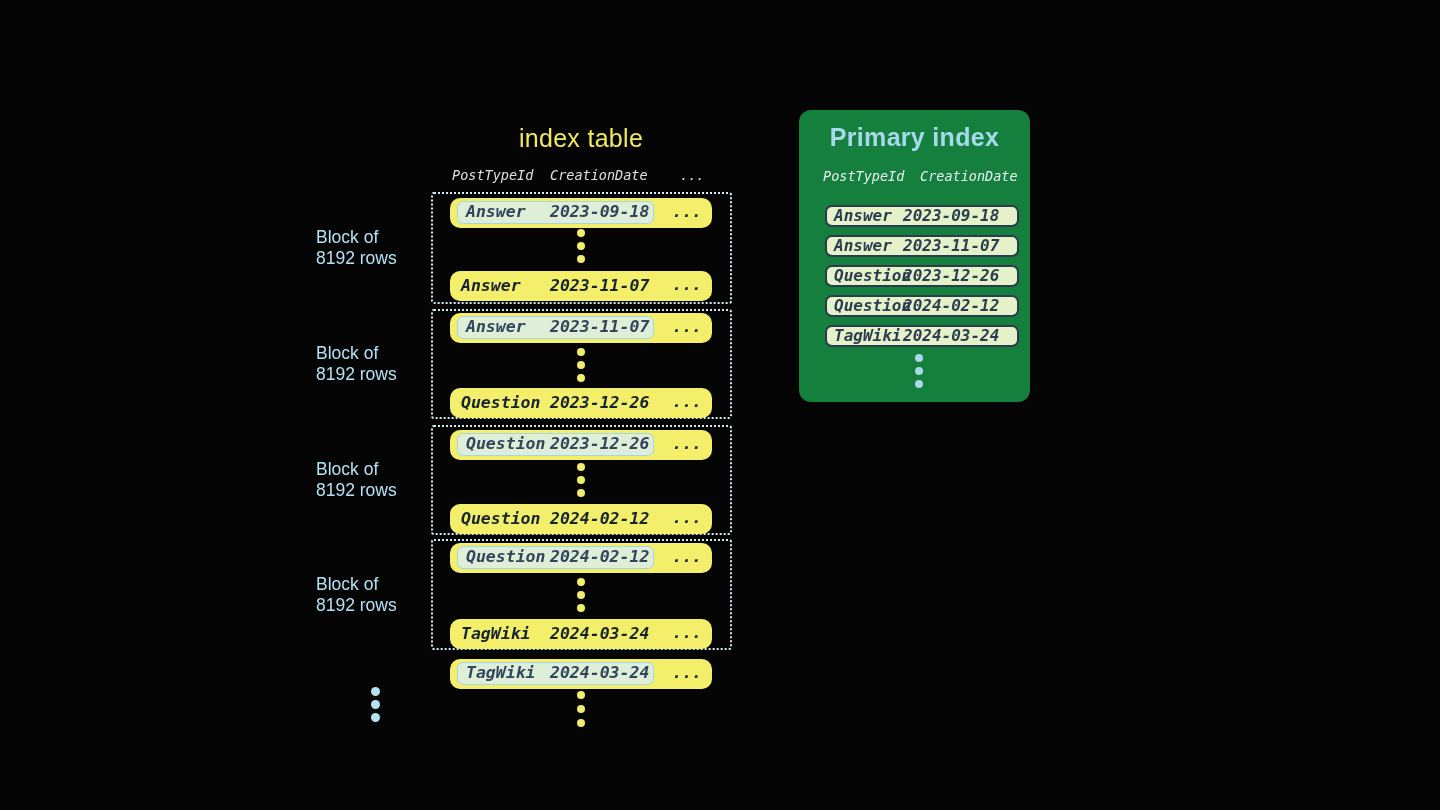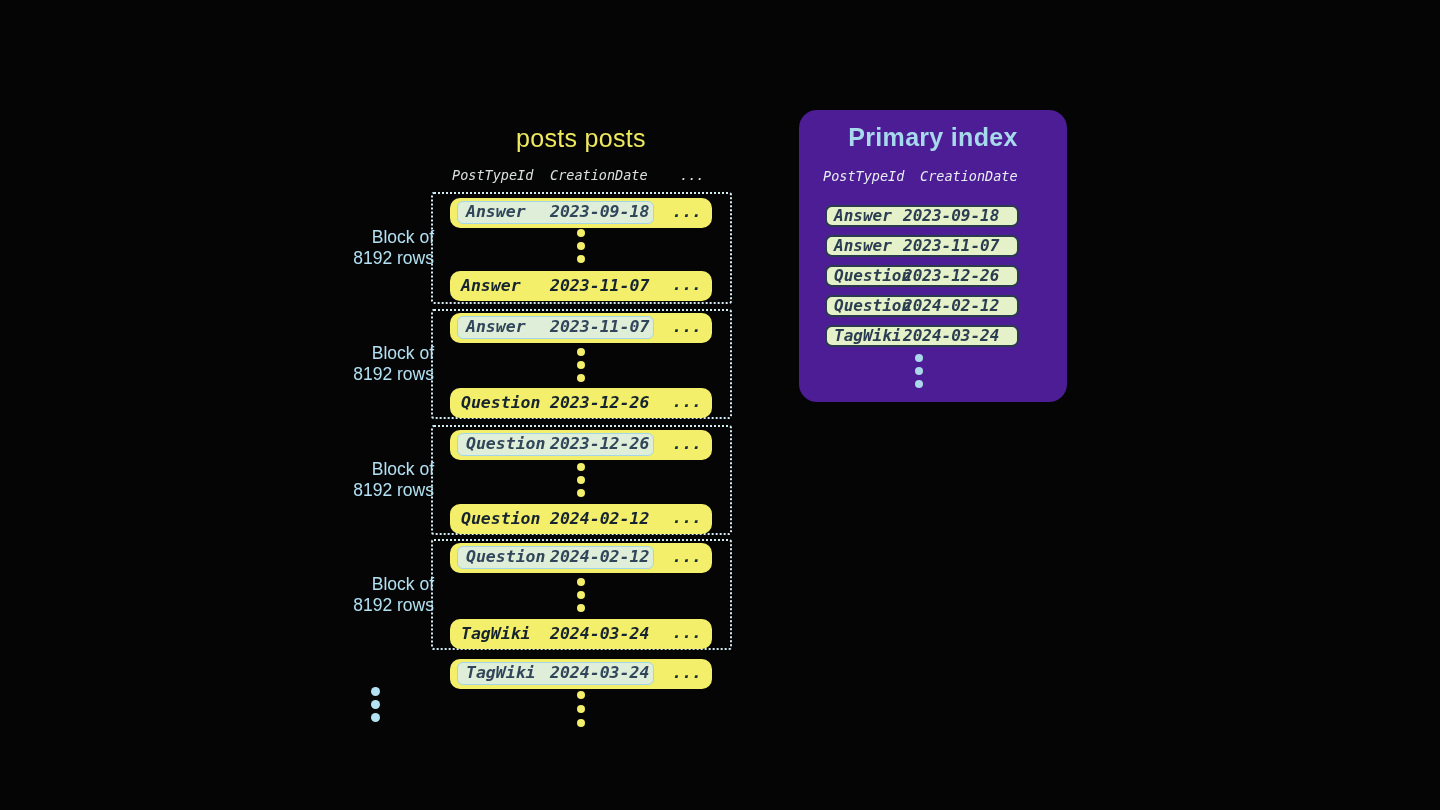--- a/index.html
+++ b/index.html
@@ -15,21 +15,21 @@
   .pheaders .h-type{position:absolute;left:2px;}
   .pheaders .h-date{position:absolute;left:100px;}
   .pheaders .h-ell{position:absolute;left:230px;}
 
   
   .block{position:absolute;left:431px;width:301px;border:2px dotted #d3ebf3;
          border-radius:3px;box-sizing:border-box;}
 
   
   .blabel{position:absolute;left:316px;width:118px;display:flex;flex-direction:column;
-          justify-content:center;align-items:flex-end;text-align:center;
+          justify-content:center;align-items:flex-start;text-align:center;
           color:#b3e1f2;font-size:17.5px;line-height:21px;}
 
   
   .yrow{position:absolute;left:450px;width:262px;height:30px;background:#f3ef6b;
         border-radius:10px;font-weight:bold;font-size:16.5px;color:#16242f;}
   .yrow .c-type{position:absolute;left:11px;line-height:30px;}
   .yrow .c-date{position:absolute;left:100px;line-height:30px;}
   .yrow .c-ell{position:absolute;left:222px;line-height:28px;color:#1d2c3a;}
   .hl{position:absolute;left:7px;top:3px;width:197px;height:23px;box-sizing:border-box;
       background:#dfeed8;border:1.5px solid #a3d6e8;border-radius:6px;color:#31465b;}
@@ -37,40 +37,40 @@
   .hl .c-date{position:absolute;left:92px;line-height:20px;}
 
   
   .dots{position:absolute;display:flex;flex-direction:column;align-items:center;}
   .dots i{display:block;width:8px;height:8px;border-radius:50%;}
   .dots.yellow i{background:#f3ef6b;margin-bottom:5px;}
   .dots.blue i{background:#b5e2f2;width:9px;height:9px;margin-bottom:4px;}
   .dots.panelblue i{background:#a9d8ea;margin-bottom:5px;}
 
   
-  .panel{position:absolute;left:799px;top:110px;width:268px;height:292px;
-         background:#4c1d95;border-radius:18px;}
+  .panel{position:absolute;left:799px;top:110px;width:231px;height:292px;
+         background:#15803d;border-radius:12px;}
   .panel-title{position:absolute;left:0;top:13px;width:100%;text-align:center;
                font-size:25px;font-weight:600;color:#a7d9ec;letter-spacing:.3px;}
   .iheaders{position:absolute;left:0;top:58px;width:100%;height:17px;
             font-size:13.5px;color:#e7edf0;}
   .iheaders .h-type{position:absolute;left:24px;}
   .iheaders .h-date{position:absolute;left:121px;}
   .irow{position:absolute;left:26px;width:194px;height:22px;box-sizing:border-box;
         background:#e5f1c8;border:2px solid #2a3b4e;border-radius:7px;
         font-weight:bold;font-size:16px;color:#2b3d50;}
   .irow .c-type{position:absolute;left:7px;line-height:17px;}
   .irow .c-date{position:absolute;left:76px;line-height:17px;}
 </style>
 </head>
 <body>
 
 <div class="stage">
 
-  <div class="posts-title">posts posts</div>
+  <div class="posts-title">index table</div>
 
   <div class="pheaders mono">
     <span class="h-type">PostTypeId</span>
     <span class="h-date">CreationDate</span>
     <span class="h-ell">...</span>
   </div>
 
   <div class="block" style="top:192px;height:112px;"></div>
   <div class="block" style="top:309px;height:110px;"></div>
   <div class="block" style="top:425px;height:110px;"></div>

